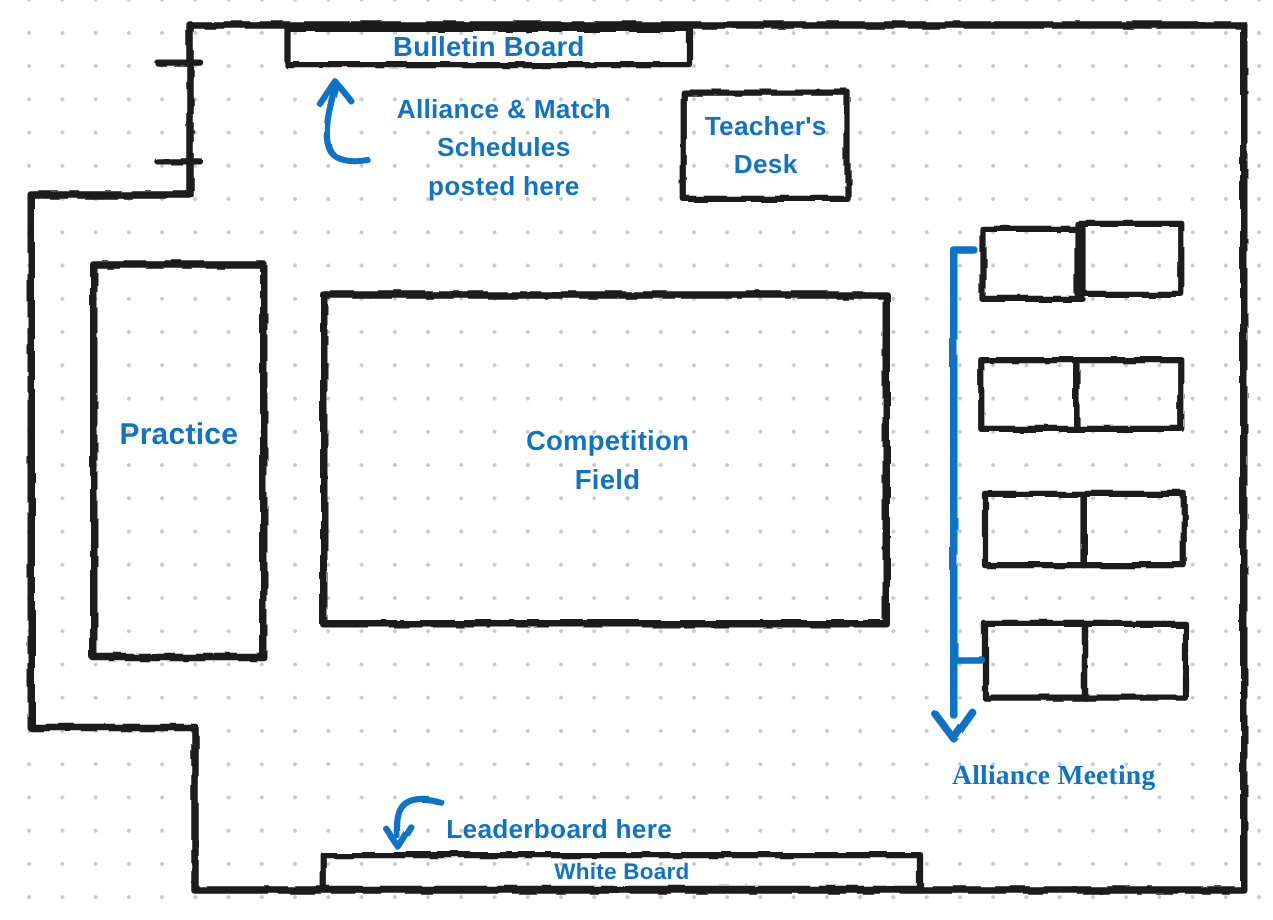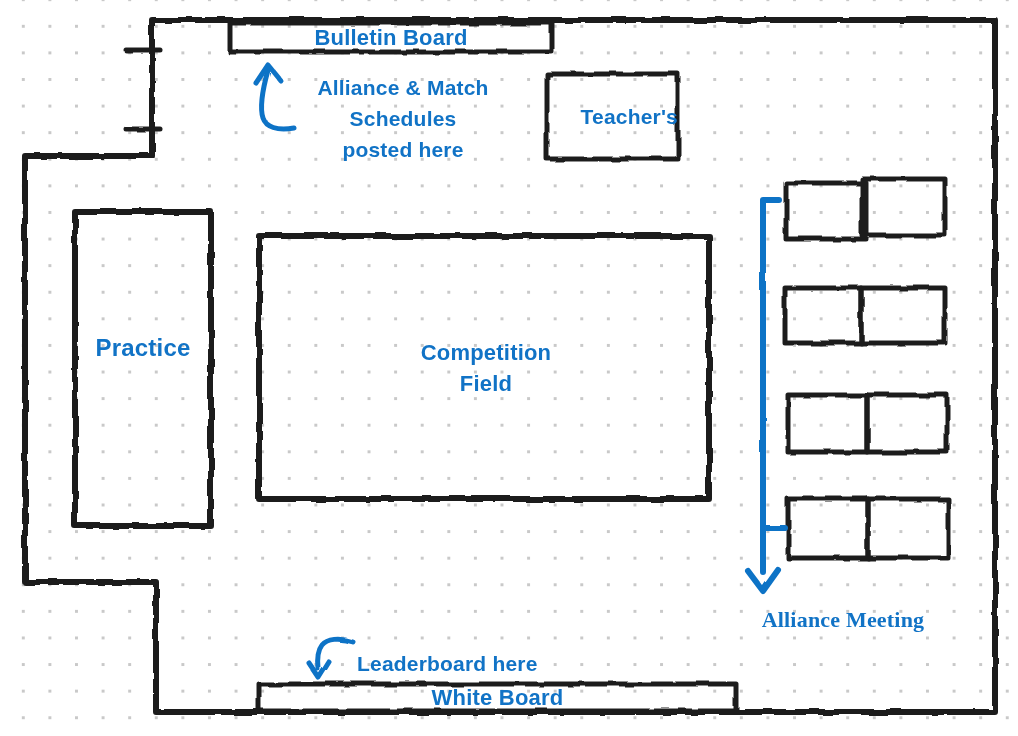--- a/index.html
+++ b/index.html
@@ -28,26 +28,26 @@
     position:absolute;
     color:var(--accent);
     font-weight:700;
     text-align:center;
     white-space:nowrap;
     letter-spacing:0.2px;
   }
   .lbl span{display:block;}
   .bulletin-lbl{left:231px;top:23px;width:320px;height:29px;line-height:29px;font-size:22px;}
   .schedules-lbl{left:287px;top:72px;width:232px;line-height:31px;font-size:21px;}
-  .teacher-lbl{left:547px;top:74px;width:131px;height:85px;font-size:21px;line-height:30px;display:flex;flex-direction:column;justify-content:center;text-align:right;}
+  .teacher-lbl{left:547px;top:74px;width:131px;height:85px;font-size:21px;line-height:30px;display:flex;flex-direction:column;justify-content:center;}
   .practice-lbl{left:75px;top:332px;width:136px;line-height:31px;font-size:24px;}
   .competition-lbl{left:334px;top:337px;width:304px;line-height:31px;font-size:22px;text-align:center;}
   .alliance-lbl{left:715px;top:604px;width:256px;line-height:31px;font-size:22px;font-family:Liberation Serif, serif;}
   .leaderboard-lbl{left:357px;top:632px;height:27px;line-height:27px;font-size:21px;text-align:left;margin-top:18px;}
-  .whiteboard-lbl{left:259px;top:684px;width:477px;height:27px;line-height:27px;font-size:22px;}
+  .whiteboard-lbl{left:259px;top:684px;width:477px;height:27px;line-height:27px;font-size:18px;}
 </style>
 </head>
 <body>
 
 <div class="canvas">
 
   <svg class="plan" width="1018" height="736" viewBox="0 0 1018 736">
     <defs>
       <filter id="rough" x="-5%" y="-5%" width="110%" height="110%">
         <feTurbulence type="fractalNoise" baseFrequency="0.045" numOctaves="2" seed="7" result="n"></feTurbulence>
@@ -109,20 +109,21 @@
   <div class="lbl schedules-lbl">
     <span>Alliance &amp; Match</span>
     <span>Schedules</span>
     <span>posted here</span>
   </div>
 
   <div class="lbl bulletin-lbl">Bulletin Board</div>
 
   <div class="lbl teacher-lbl">
     <span>Teacher's</span>
+    <span>Desk</span>
   </div>
 
   <div class="lbl practice-lbl">
     <span>Practice</span>
   </div>
 
   <div class="lbl competition-lbl">
     <span>Competition</span>
     <span>Field</span>
   </div>

